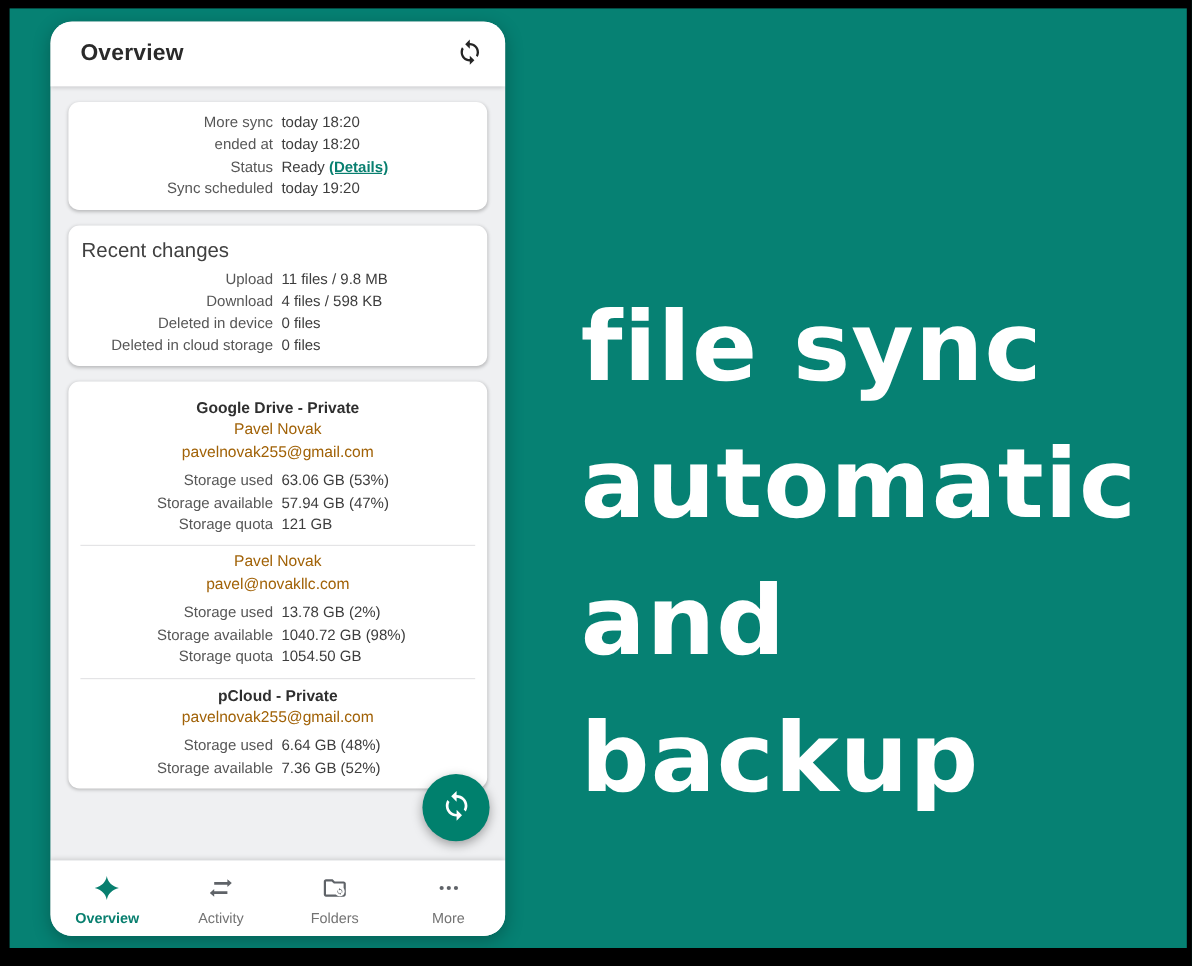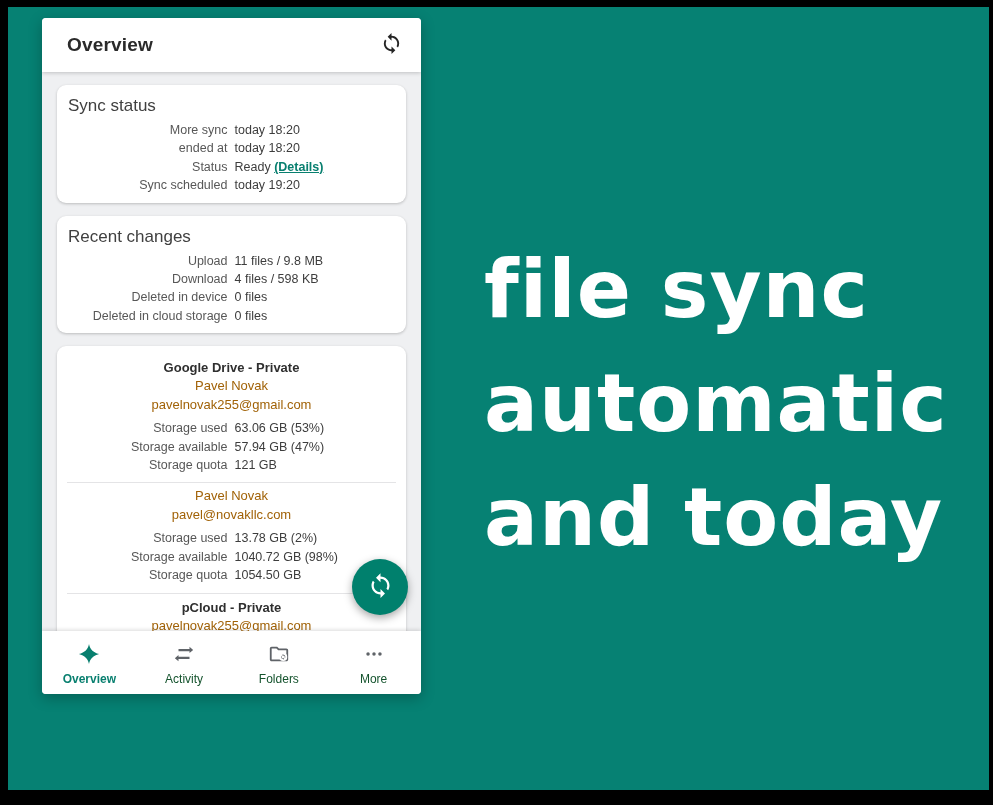--- a/index.html
+++ b/index.html
@@ -2,22 +2,22 @@
 <html><head>
 <meta charset="utf-8">
 <style>
   * { margin:0; padding:0; box-sizing:border-box; }
   html,body { width:993px; height:805px; background:#000; overflow:hidden;
               font-family:"Liberation Sans","DejaVu Sans",sans-serif; }
   .stage { position:relative; width:993px; height:805px; background:#000; }
   .teal-bg { position:absolute; left:8px; top:7px; right:4px; bottom:15px; background:#068173; }
 
   
-  .phone { position:absolute; left:34px; top:11px; width:379px; height:676px;
-           border-radius:4px; background:#eff0f2; overflow:hidden;
+  .phone { position:absolute; left:34px; top:11px; width:379px; height:762px;
+           border-radius:18px; background:#eff0f2; overflow:hidden;
            box-shadow:0 4px 14px rgba(0,0,0,.25); }
 
   .appbar { position:absolute; top:0; left:0; right:0; height:54px; background:#fff;
             display:flex; align-items:center; padding:0 15px 0 25px; z-index:2;
             box-shadow:0 1px 4px rgba(0,0,0,.20); }
   .appbar-title { flex:1; font-size:19px; font-weight:600; color:#2a2a2a; letter-spacing:.2px; }
   .icon-btn { width:30px; height:30px; border:none; background:transparent; display:flex;
               align-items:center; justify-content:center; cursor:pointer; }
   .icon-btn svg { width:23px; height:23px; fill:#252525; }
 
@@ -37,21 +37,21 @@
   .acct-line  { text-align:center; font-size:13px; line-height:18.5px; color:#a16207; }
   .sec-gap { height:5px; }
   .divider { height:1px; background:#e4e4e6; margin:8px 0 4px; }
 
   
   .bottomnav { position:absolute; bottom:0; left:0; right:0; height:63px; background:#fff;
                display:flex; z-index:3; box-shadow:0 -1px 4px rgba(0,0,0,.15); }
   .nav-item { flex:1; display:flex; flex-direction:column; align-items:center;
               justify-content:center; gap:4px; padding-top:4px; cursor:pointer; border:none; background:transparent; }
   .nav-item svg { width:22px; height:22px; fill:#5f6368; }
-  .nav-item .nav-label { font-size:12px; color:#14532d; }
+  .nav-item .nav-label { font-size:12px; color:#737373; }
   .nav-item.active svg { fill:#087f6f; }
   .nav-item.active .nav-label { color:#087f6f; font-weight:700; }
 
   
   .fab { position:absolute; right:13px; bottom:79px; width:56px; height:56px; border-radius:50%;
          background:#00806d; border:none; display:flex; align-items:center; justify-content:center;
          box-shadow:0 3px 9px rgba(0,0,0,.35); z-index:4; cursor:pointer; }
   .fab svg { width:27px; height:27px; fill:#fff; }
 
   
@@ -74,21 +74,20 @@
             <svg viewBox="0 0 24 24" width="23" height="23">
                 <path fill="#252525" d="M12 4V1L8 5l4 4V6c3.31 0 6 2.69 6 6 0 1.01-.25 1.97-.7 2.8l1.46 1.46C19.54 15.03 20 13.57 20 12c0-4.42-3.58-8-8-8zm0 14c-3.31 0-6-2.69-6-6 0-1.01.25-1.97.7-2.8L5.24 7.74C4.46 8.97 4 10.43 4 12c0 4.42 3.58 8 8 8v3l4-4-4-4v3z"></path>
               </svg>
           </span>
         </button>
       </div>
 
       <div class="content">
 
         <div class="card">
-          <div class="card-title">Sync status</div>
           <div class="kv">
             <span class="k">More sync</span>
             <span class="v">today 18:20</span>
           </div>
           <div class="kv">
             <span class="k">ended at</span>
             <span class="v">today 18:20</span>
           </div>
           <div class="kv">
             <span class="k">Status</span>
@@ -225,16 +224,16 @@
               </svg>
           </span>
           <span class="nav-label">More</span>
         </button>
       </nav>
     </div>
 
     <div class="tagline">
       <div>file sync</div>
       <div>automatic</div>
-      <div>and today</div>
+      <div>and backup</div>
     </div>
   </div>
 </div>
 
 </body></html>

